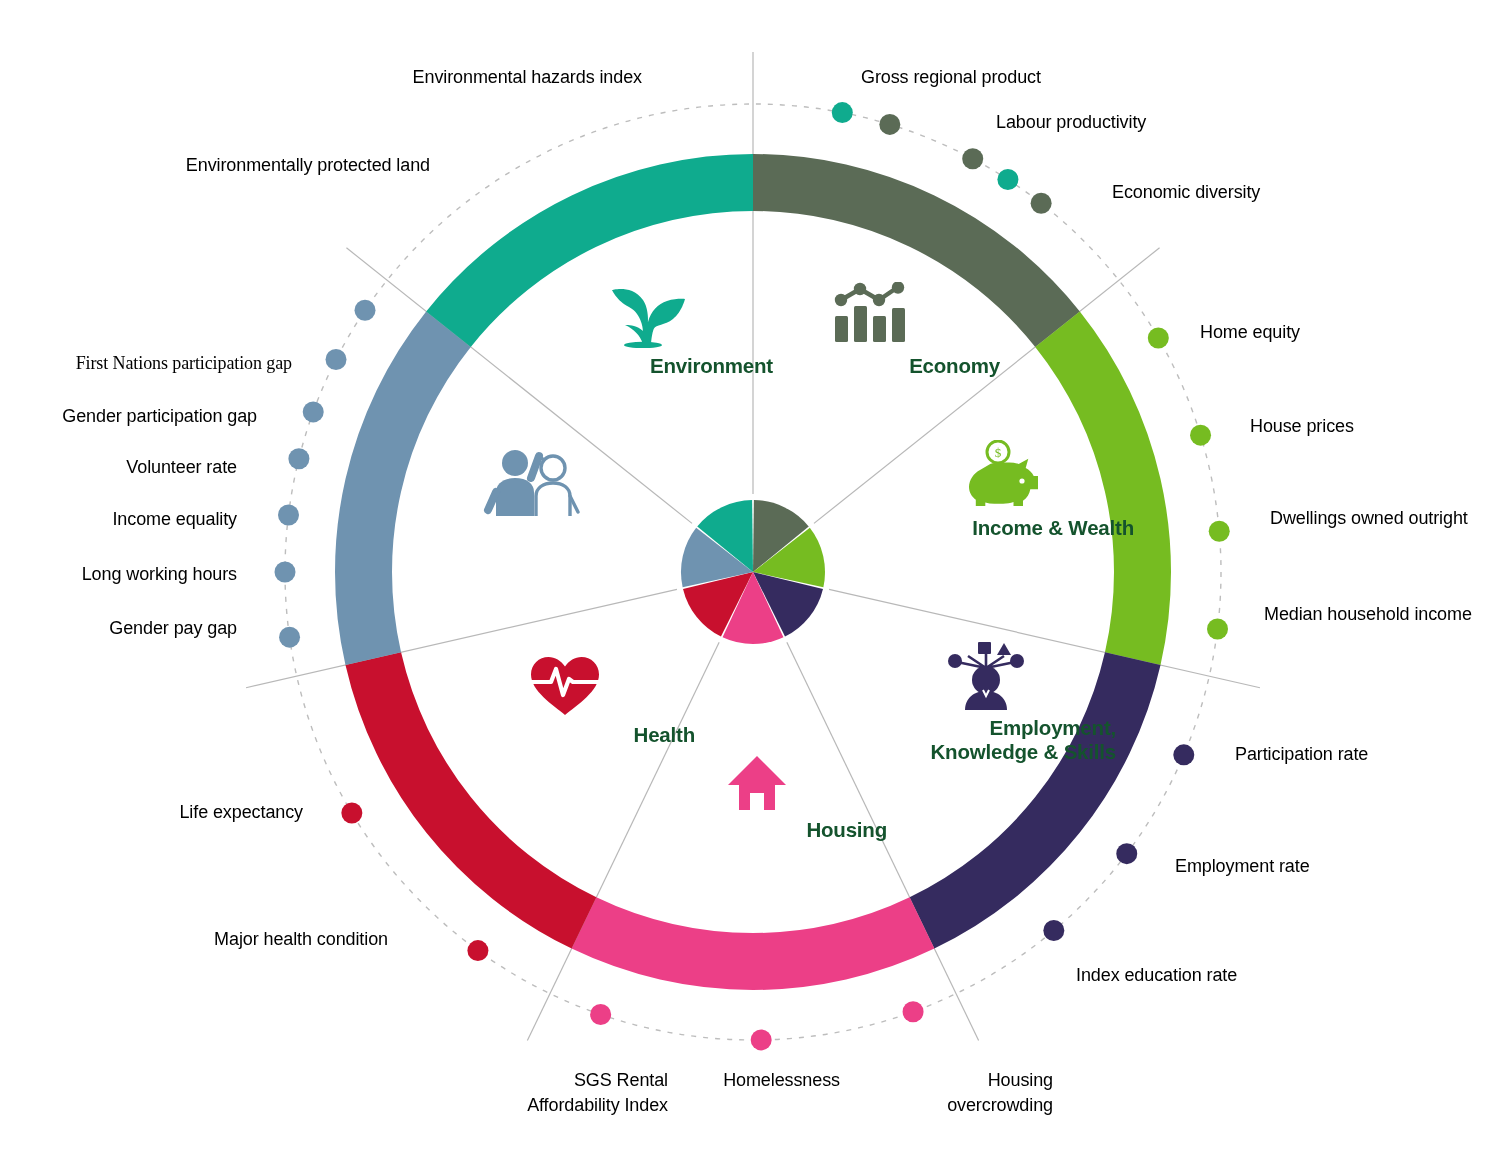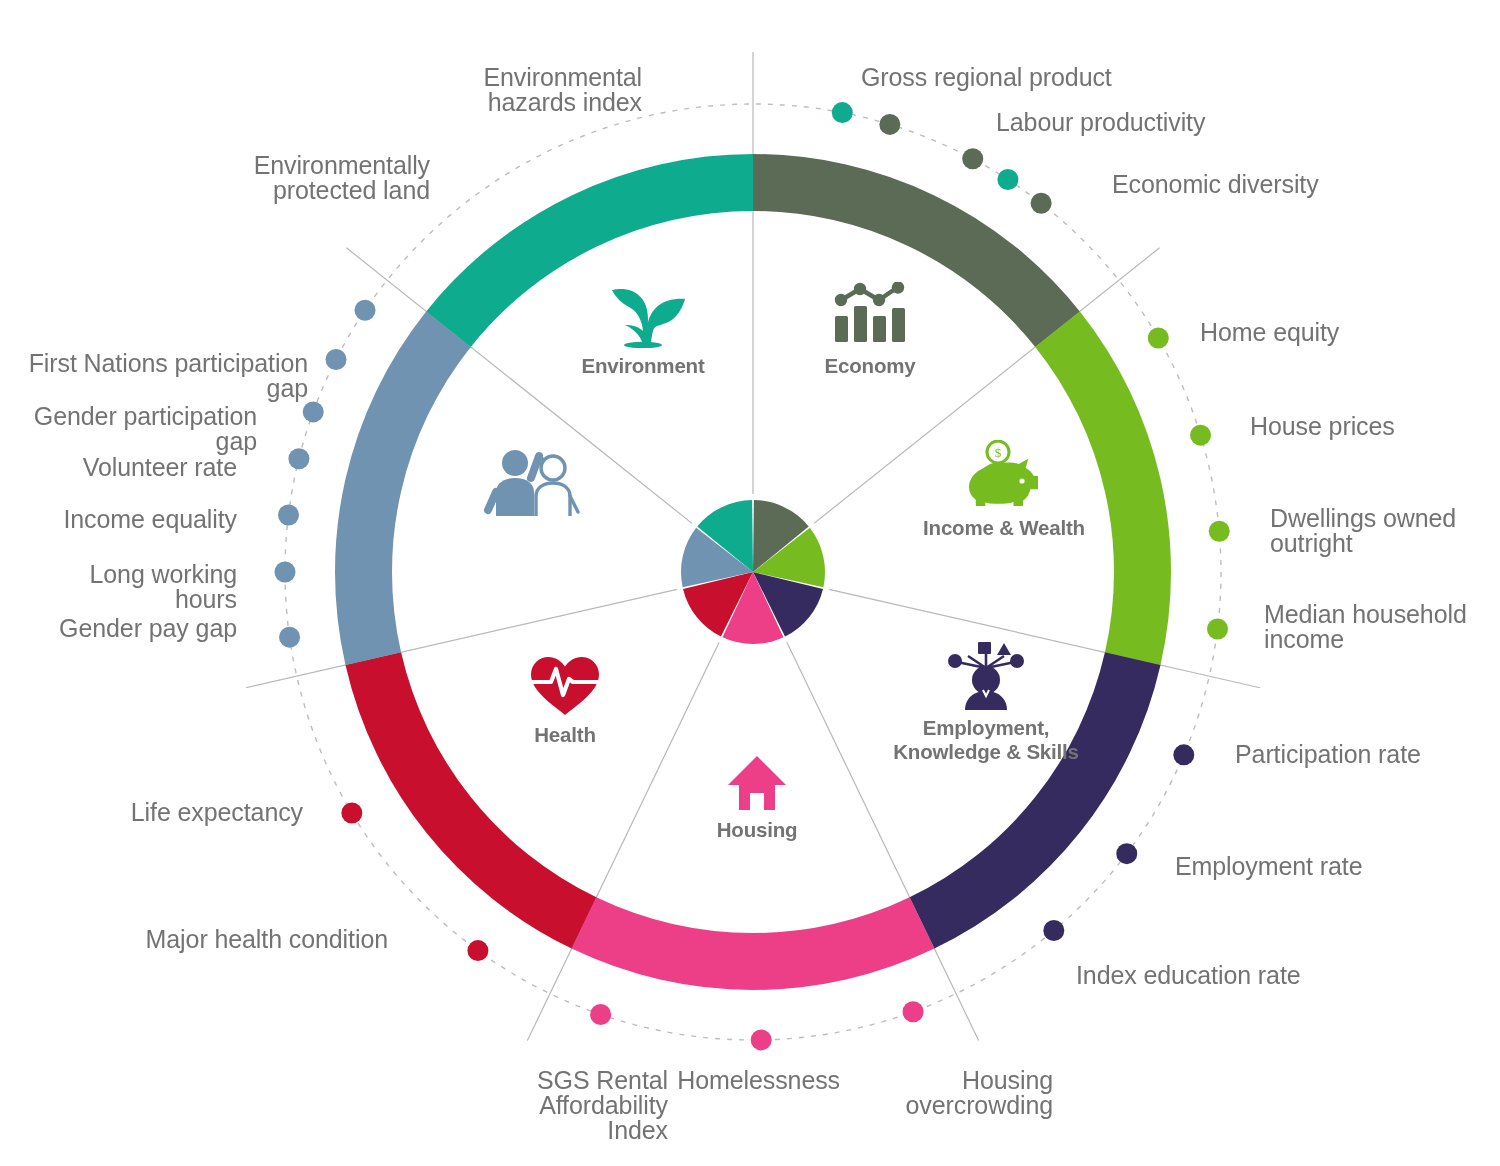--- a/index.html
+++ b/index.html
@@ -7,43 +7,44 @@
   body{
     width:1500px;height:1166px;overflow:hidden;
     font-family:"Liberation Sans","DejaVu Sans",sans-serif;
     color:#1d1d1d;
   }
   #stage{position:relative;width:1500px;height:1166px;}
   svg#wheel{position:absolute;left:0;top:0;width:1500px;height:1166px;}
 
   .ind-label{
     position:absolute;
-    font-size:25px;
+    font-size:18px;
     line-height:25px;
-    color:#737373;
+    color:#000000;
     white-space:pre-line;
     letter-spacing:-0.1px;
   }
   .ind-label.r{text-align:left;}
   .ind-label.l{text-align:right;}
   .ind-label.c{text-align:right;}
 
   .theme-block{
     position:absolute;
     text-align:center;
     width:260px;
   }
   .theme-title{
     font-weight:bold;
     font-size:20.5px;
     line-height:24px;
-    color:#737373;
+    color:#14532d;
     letter-spacing:-0.2px;
     margin-top:6px;
     white-space:pre-line;
+    text-align:right;
   }
   .theme-icon{display:block;margin:0 auto;}
 </style>
 </head>
 <body>
 
 <div id="stage">
 
   <svg id="wheel" viewBox="0 0 1500 1166">
     <g id="spokes">
@@ -189,21 +190,21 @@
   </div>
 
   <div class="ind-label c" style="left:392px; top:65px; width:250px; text-align:right;">Environmental hazards index</div>
 
   <div class="ind-label l" style="left:168px; top:153px; width:262px;">Environmentally protected land</div>
 
   <div class="ind-label r" style="left:861px; top:65px; width:260px;">Gross regional product</div>
 
   <div class="ind-label r" style="left:996px; top:110px; width:260px;">Labour productivity</div>
 
-  <div class="ind-label r" style="left:1112px; top:172px; width:260px;">Economic diversity</div>
+  <div class="ind-label r" style="left:1112px; top:180px; width:260px;">Economic diversity</div>
 
   <div class="ind-label r" style="left:1200px; top:320px; width:260px;">Home equity</div>
 
   <div class="ind-label r" style="left:1250px; top:414px; width:250px;">House prices</div>
 
   <div class="ind-label r" style="left:1270px; top:506px; width:240px;">Dwellings owned outright</div>
 
   <div class="ind-label r" style="left:1264px; top:602px; width:240px;">Median household income</div>
 
   <div class="ind-label r" style="left:1235px; top:742px; width:250px;">Participation rate</div>
@@ -227,16 +228,16 @@
   <div class="ind-label l" style="left:25px; top:616px; width:212px;">Gender pay gap</div>
 
   <div class="ind-label l" style="left:25px; top:562px; width:212px;">Long working hours</div>
 
   <div class="ind-label l" style="left:25px; top:507px; width:212px;">Income equality</div>
 
   <div class="ind-label l" style="left:25px; top:455px; width:212px;">Volunteer rate</div>
 
   <div class="ind-label l" style="left:25px; top:404px; width:232px;">Gender participation gap</div>
 
-  <div class="ind-label l" style="left:26px; top:351px; width:282px;">First Nations participation gap</div>
+  <div class="ind-label l" style="left:10px; top:351px; width:282px;font-family:Liberation Serif, serif;">First Nations participation gap</div>
 
 
 </div>
 
 </body></html>

